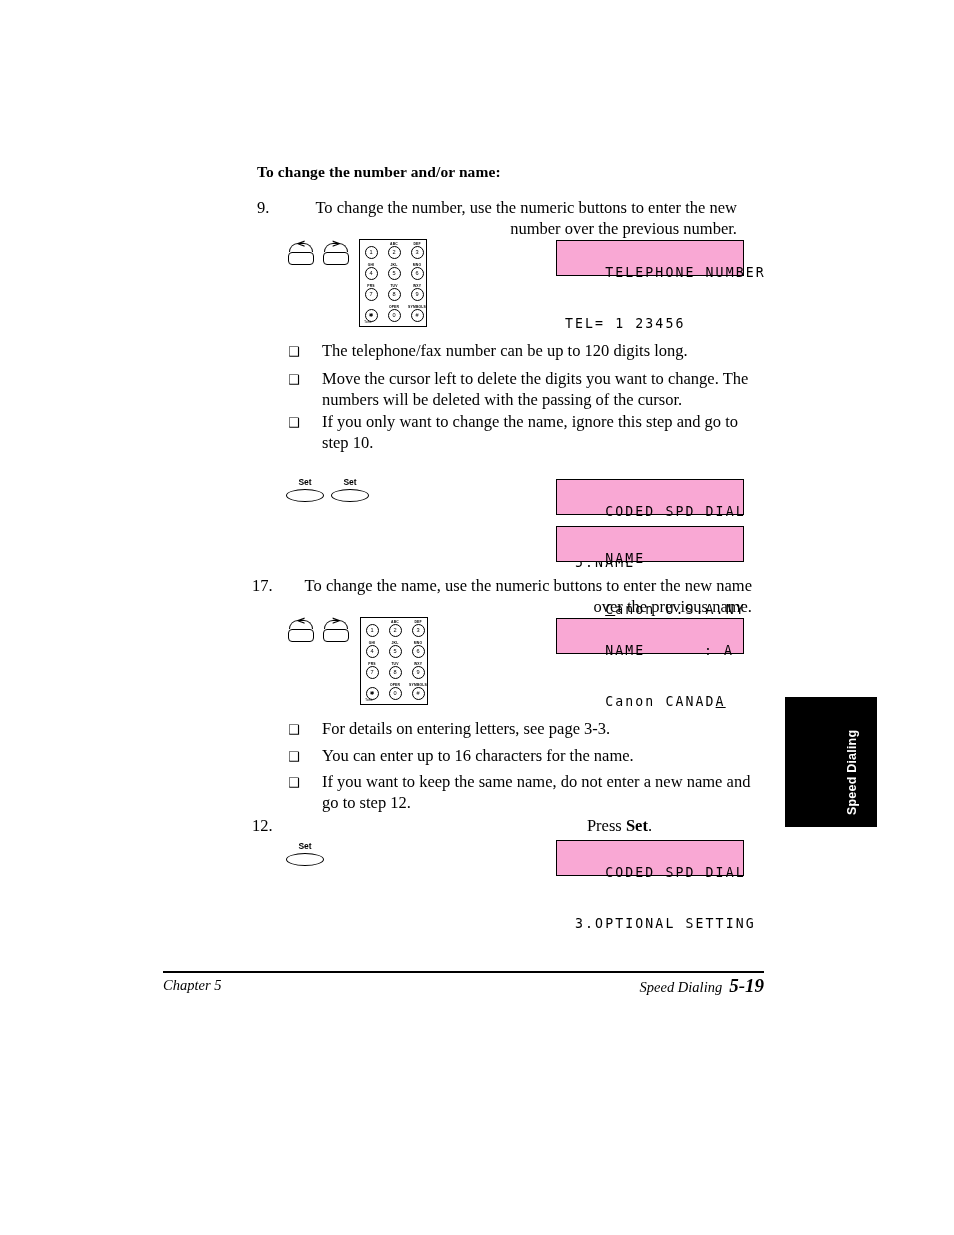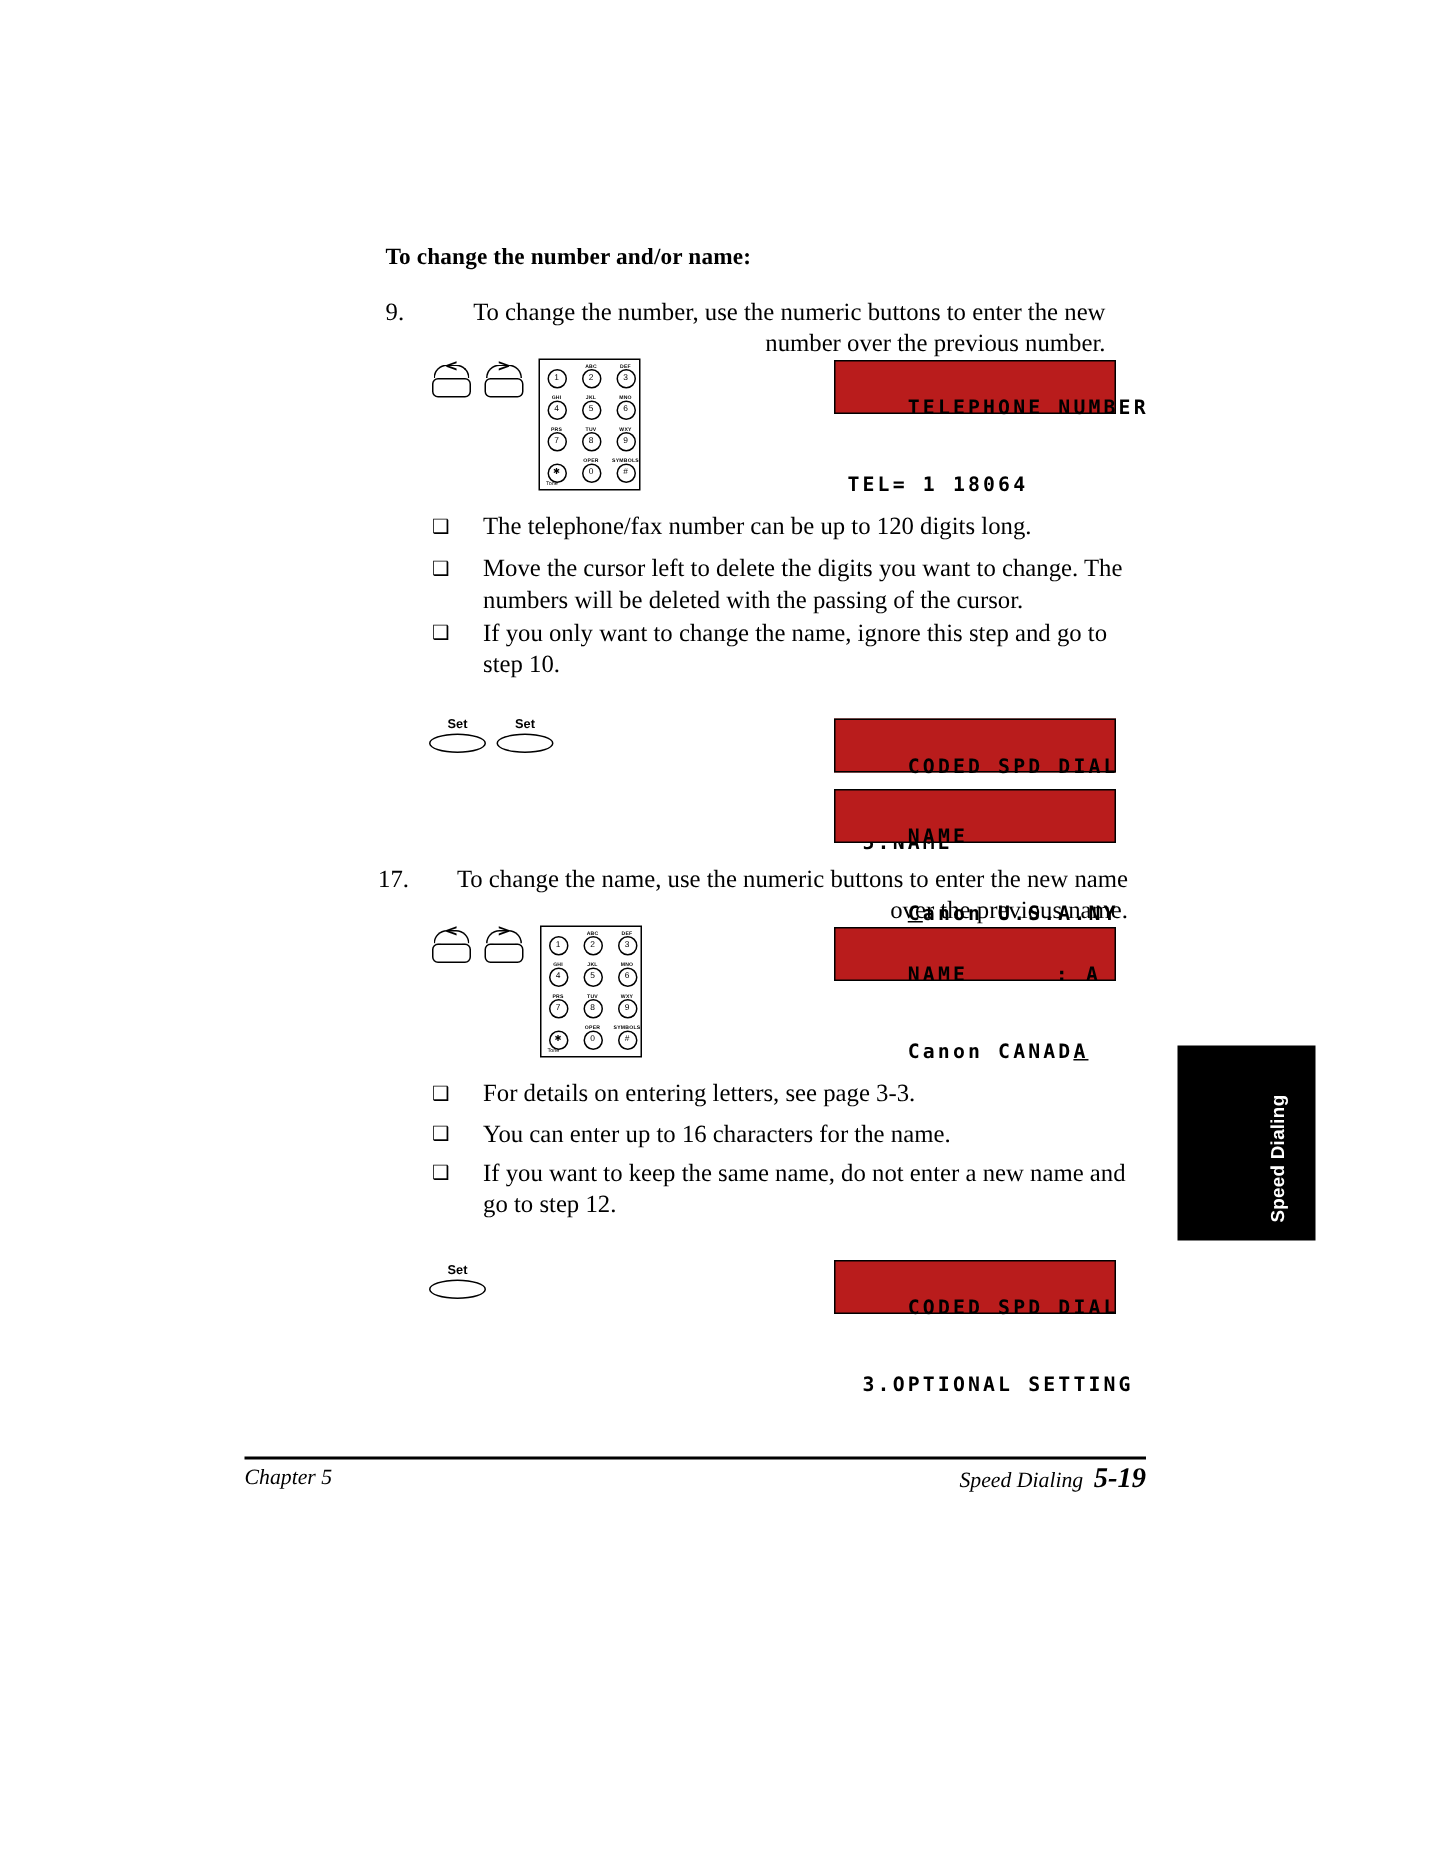--- a/index.html
+++ b/index.html
@@ -51,29 +51,28 @@
   .bullet .body{
     display:block;
     margin-left:34px;
   }
   b.bld{font-weight:bold;}
 
   
   .lcd{
     position:absolute;
     border:1.6px solid #000;
-    background:#b91c1c;
+    background:#f9a8d4;
     box-sizing:border-box;
     font-family:"DejaVu Sans Mono", monospace;
     font-size:13.2px;
     letter-spacing:2.1px;
     line-height:17px;
     padding:6px 0 6px 8px;
     white-space:pre;
-    font-weight:bold;
   }
   .lcd .l2{display:block;}
   .lcd u{text-decoration:underline;text-underline-offset:1px;}
   .lcd .rt{float:right;margin-right:9px;}
 
   
   .curbtn{position:absolute;width:26px;height:24px;}
   .curbtn .arc{
     position:absolute;left:1px;top:0;width:24px;height:9px;
     border:1.7px solid #000;border-bottom:none;
@@ -266,21 +265,21 @@
         <div class="sup">SYMBOLS</div>
         <div class="circ"></div>
         <div class="dig">#</div>
       </div>
     </div>
     <div class="tone">Tone</div>
   </div>
 
   <div class="lcd" style="left:556px;top:240px;width:188px;height:36px;">
     <span class="l1">TELEPHONE NUMBER</span><br>
-    <span class="l2">TEL= 1 18064</span>
+    <span class="l2">TEL= 1 23456</span>
   </div>
 
   <div class="bullet" style="left:288px;top:340px;width:475px;">
     <span class="gl">❑</span>
     <span class="body">The telephone/fax number can be up to 120 digits long.</span>
   </div>
   <div class="bullet" style="left:288px;top:368px;width:475px;">
     <span class="gl">❑</span>
     <span class="body">Move the cursor left to delete the digits you want to change. The numbers will be deleted with the passing of the cursor.</span>
   </div>
@@ -408,20 +407,24 @@
   </div>
   <div class="bullet" style="left:288px;top:745px;width:475px;">
     <span class="gl">❑</span>
     <span class="body">You can enter up to 16 characters for the name.</span>
   </div>
   <div class="bullet" style="left:288px;top:771px;width:475px;">
     <span class="gl">❑</span>
     <span class="body">If you want to keep the same name, do not enter a new name and go to step 12.</span>
   </div>
 
+  <div class="step" style="left:252px;top:815px;width:400px;">
+    <span class="num">12.</span>
+    <span class="body"><span>Press </span><b class="bld">Set</b><span>.</span></span>
+  </div>
 
   <div class="setbtn" style="left:285px;top:841px;">
     <div class="lab">Set</div>
     <div class="oval"></div>
   </div>
 
   <div class="lcd" style="left:556px;top:840px;width:188px;height:36px;">
     <span class="l1">CODED SPD DIAL</span><br>
     <span class="l2"> 3.OPTIONAL SETTING</span>
   </div>

